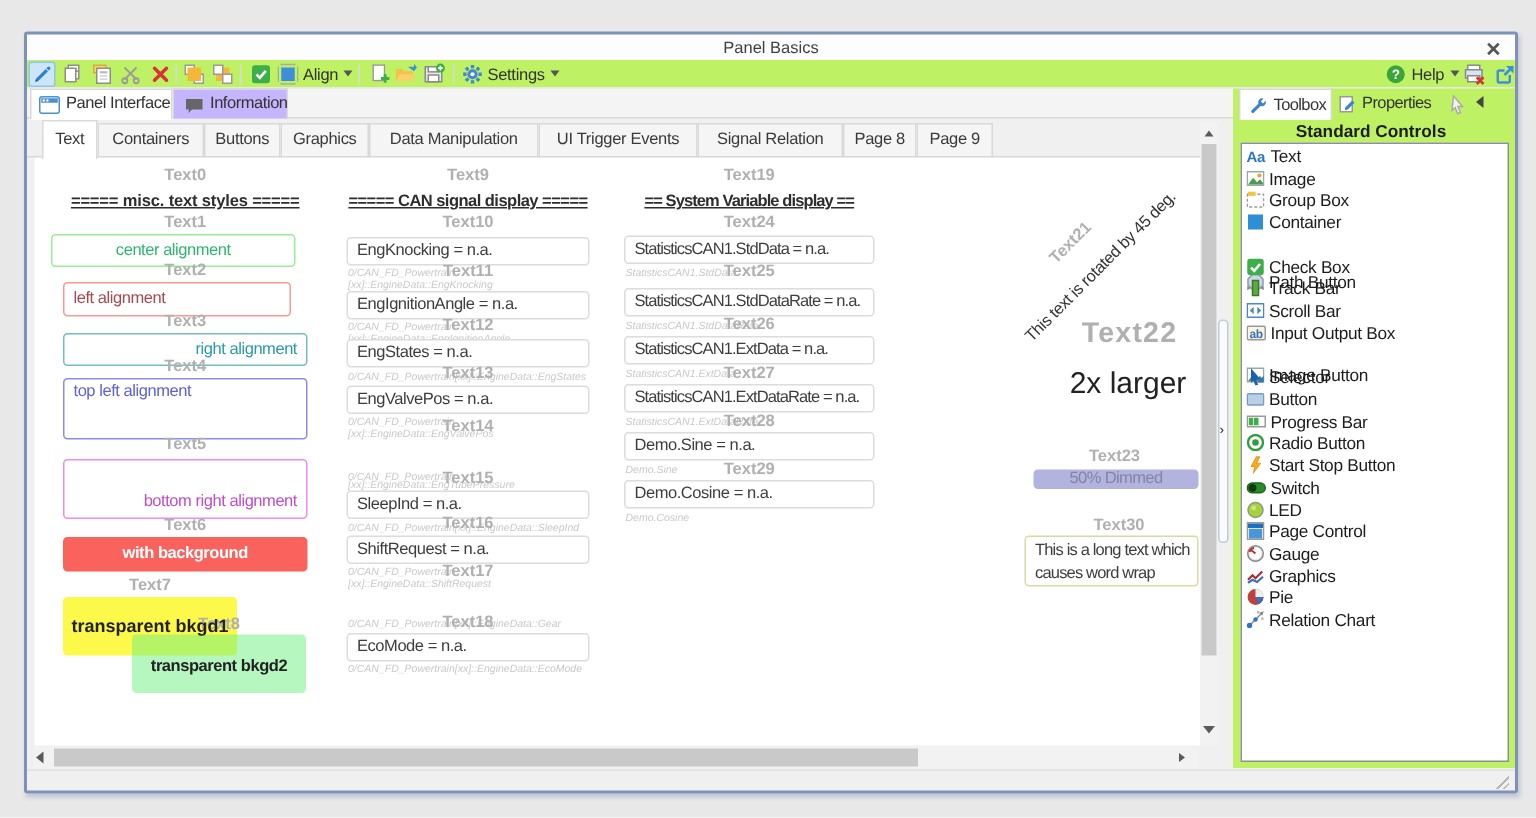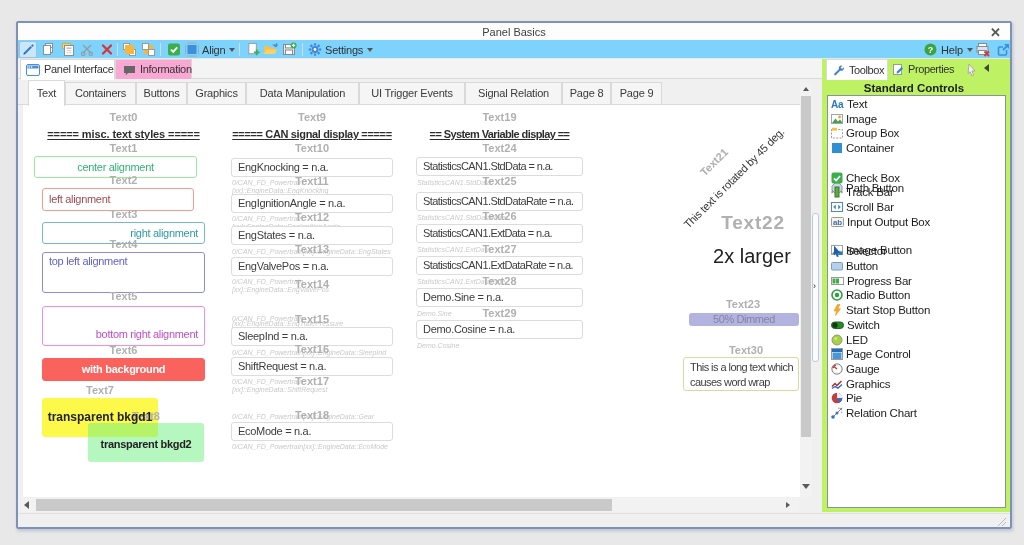--- a/index.html
+++ b/index.html
@@ -6,28 +6,28 @@
 html,body { width:1024px; height:545px; overflow:hidden; }
 body { font-family:"Liberation Sans", sans-serif; background:#e8e8e8; position:relative; }
 #win { position:absolute; left:16px; top:21px; width:996px; height:508px; background:#f0f0f0; box-shadow:1px 2px 3px rgba(130,140,180,0.4); }
 #winborder { position:absolute; left:0; top:0; width:996px; height:508px; border:2px solid #7e92b8; border-radius:2px; pointer-events:none; z-index:90; }
 .abs { position:absolute; }
 
 #titlebar { position:absolute; left:2px; top:2px; width:992px; height:17px; background:#fdfdfd; }
 #titlebar .t { position:absolute; left:0; top:3px; width:100%; text-align:center; font-size:11px; color:#404040; }
 #titlebar .x { position:absolute; right:9px; top:2px; font-size:13px; color:#555; font-weight:bold; }
 
-#toolbar { position:absolute; left:2px; top:19px; width:992px; height:19px; background:#7dd3fc; border-bottom:1px solid #e8e8e8; }
+#toolbar { position:absolute; left:2px; top:19px; width:992px; height:19px; background:#bef264; border-bottom:1px solid #e8e8e8; }
 .tbi { position:absolute; top:2px; height:15px; }
 .tsep { position:absolute; top:3px; width:1px; height:13px; background:#d9d9d9; }
 .tbtext { position:absolute; top:4px; font-size:11px; letter-spacing:-0.2px; color:#333; }
 .caret { display:inline-block; width:0; height:0; border-left:3.5px solid transparent; border-right:3.5px solid transparent; border-top:4px solid #555; vertical-align:2px; margin-left:4px; }
 
 #row1 { position:absolute; left:2px; top:38px; width:992px; height:20px; background:#f4f4f4; border-bottom:1px solid #d9d9d9; }
-.tab1 { position:absolute; top:0; height:20px; font-size:11px; letter-spacing:-0.3px; color:#333; background:#f9a8d4; border:1px solid #d9d9d9; border-bottom:none; white-space:nowrap; }
+.tab1 { position:absolute; top:0; height:20px; font-size:11px; letter-spacing:-0.3px; color:#333; background:#c4b5fd; border:1px solid #d9d9d9; border-bottom:none; white-space:nowrap; }
 .tab1.act { background:#fff; border-bottom:1px solid #fff; height:21px; z-index:5; }
 #tabs2 { position:absolute; left:2px; top:59px; width:782px; height:25px; background:#f0f0f0; }
 .tab2 { position:absolute; top:2px; height:24px; font-size:11px; letter-spacing:-0.2px; color:#3a3a3a; background:#f5f5f5; border:1px solid #d9d9d9; border-bottom:none; text-align:center; padding-top:4px; white-space:nowrap; }
 .tab2.act { top:0; height:26px; background:#fff; z-index:5; padding-top:6px; }
 #tabline { position:absolute; left:2px; top:83px; width:782px; height:1px; background:#d9d9d9; z-index:4; }
 
 #canvas { position:absolute; left:7px; top:84px; width:777px; height:392px; background:#fff; overflow:hidden; }
 .lbl { position:absolute; font-size:11px; font-weight:bold; color:#b0b0b0; text-align:center; white-space:nowrap; z-index:10; }
 .hdr { position:absolute; font-size:11px; font-weight:bold; color:#2d2d2d; text-decoration:underline; text-align:center; white-space:nowrap; }
 .box { position:absolute; border:1px solid #dcdcdc; border-radius:3px; background:#fff; font-size:11px; letter-spacing:-0.3px; color:#3d3d3d; white-space:nowrap; }

